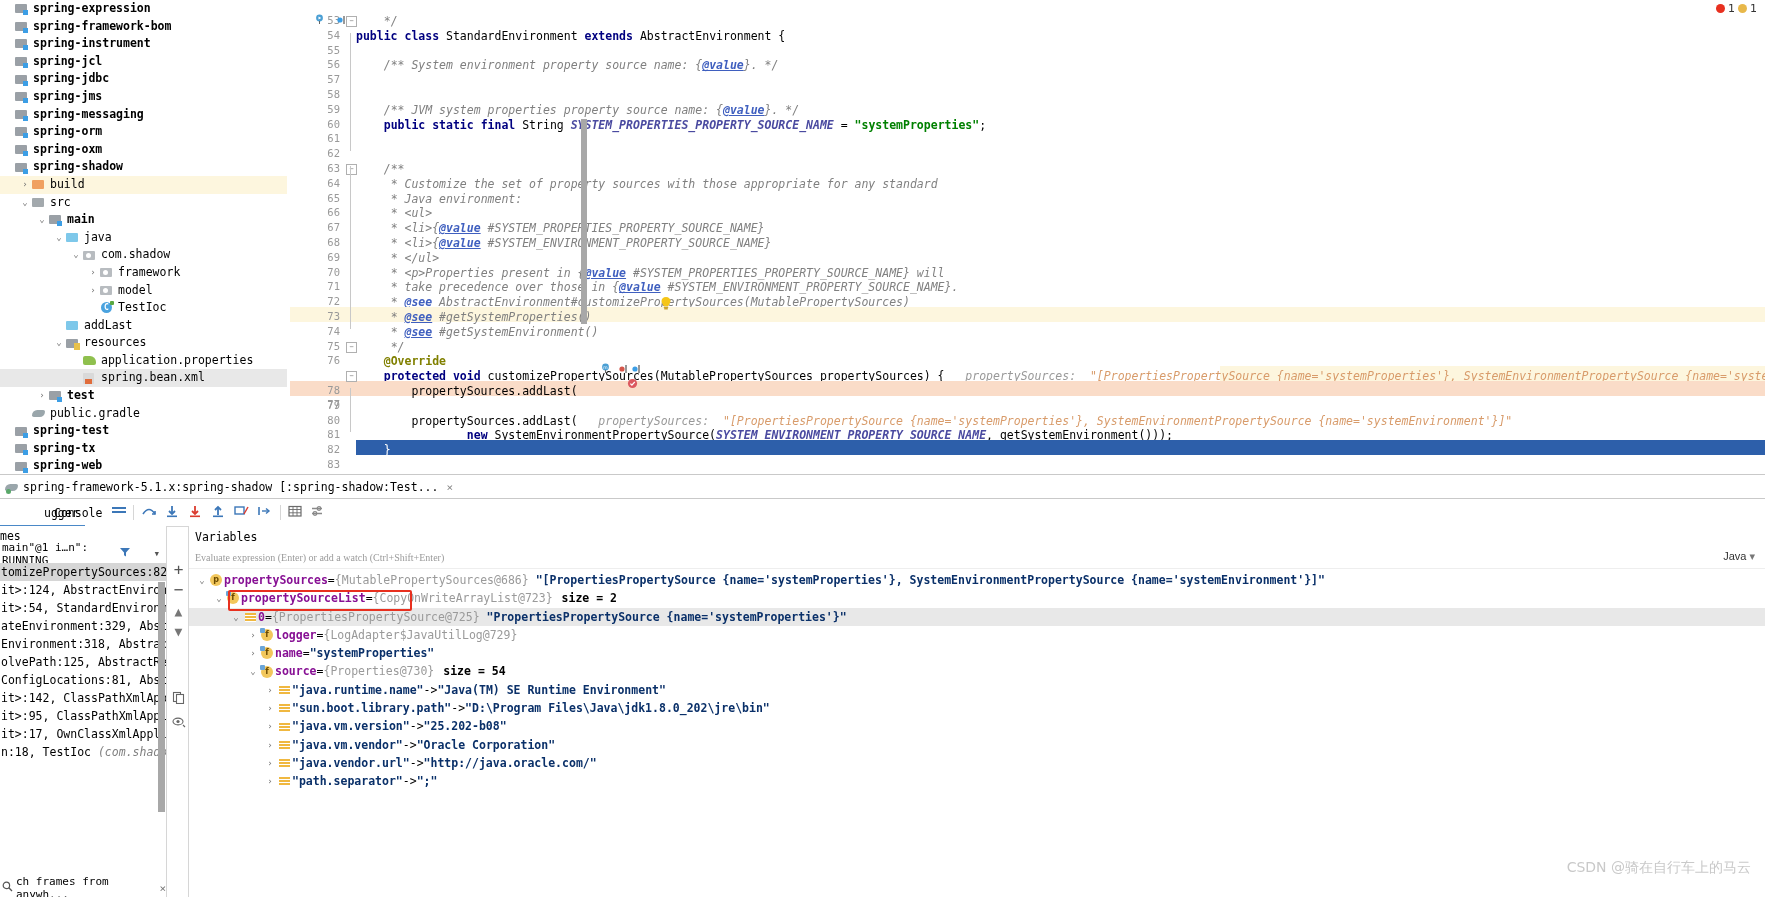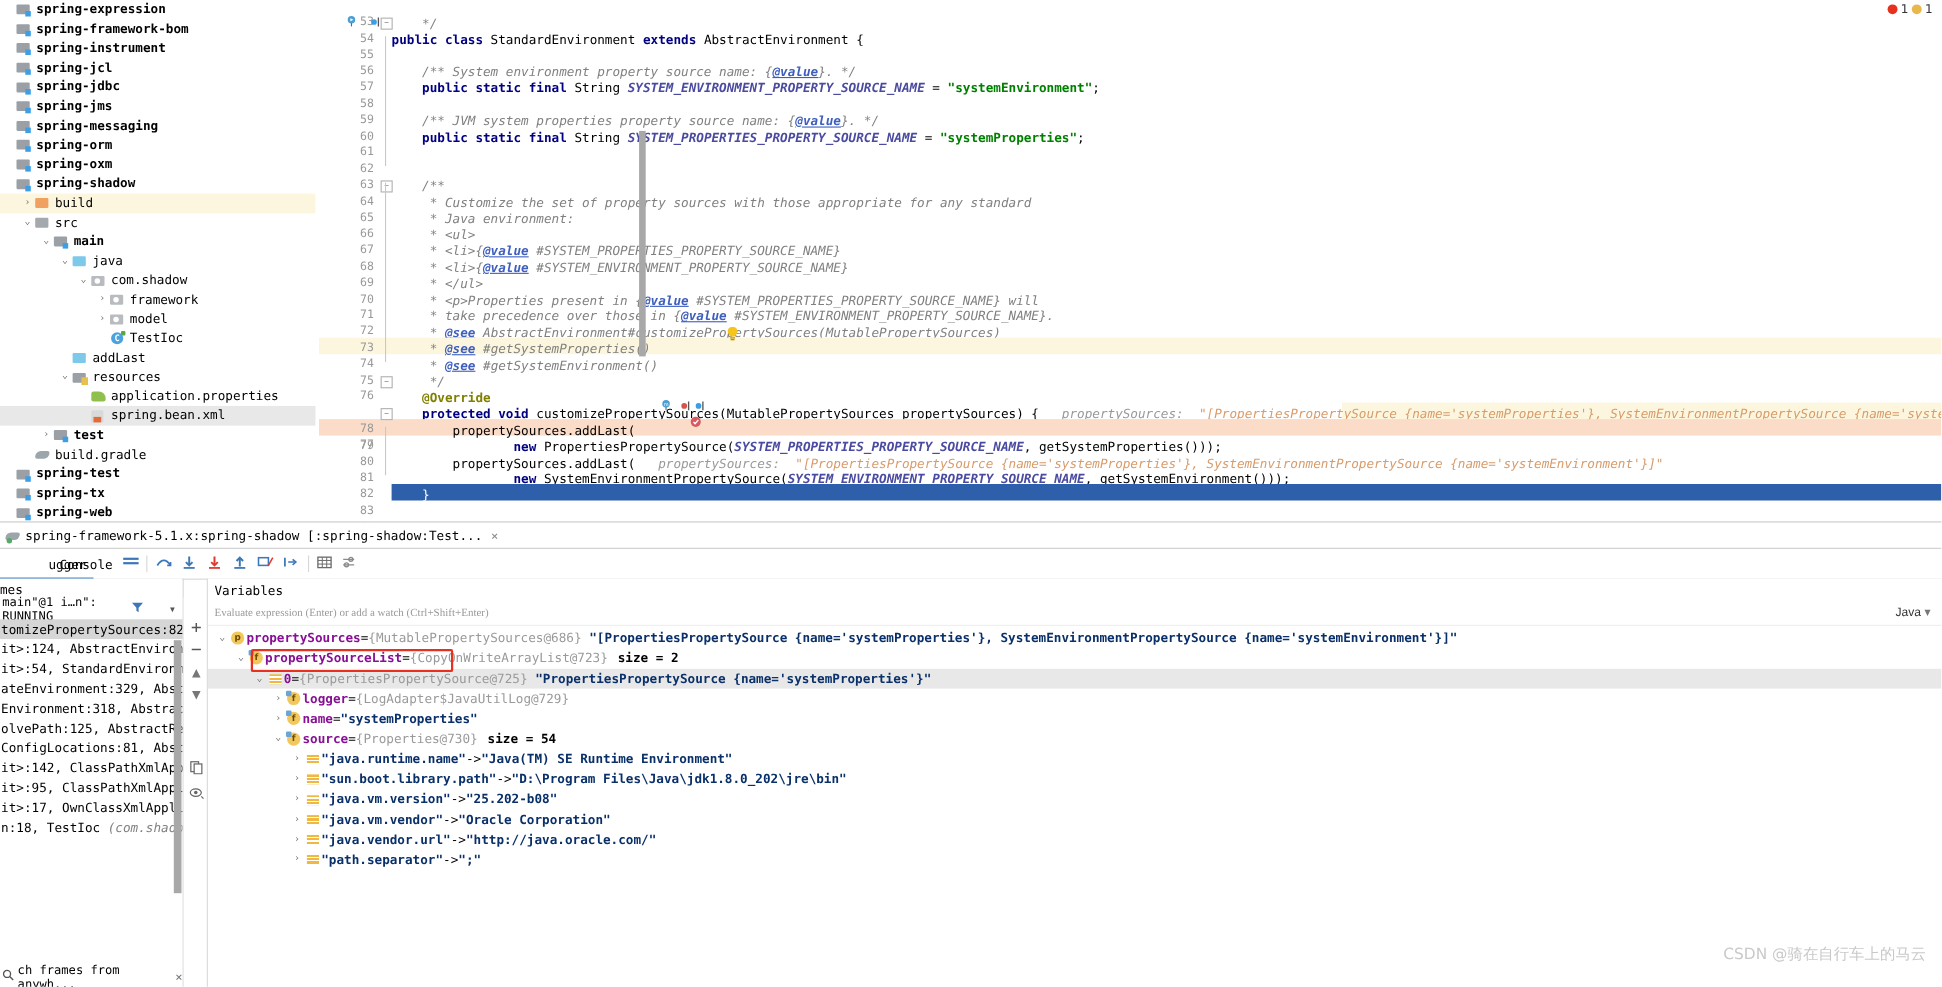--- a/index.html
+++ b/index.html
@@ -297,21 +297,21 @@
             <span class="i-fold src"></span>
           </span>
           <span class="lbl b">test</span>
         </div>
         <div class="tree-row">
           <span style="display:inline-block;width:17px"></span>
           <span class="arrow none">›</span>
           <span class="ico">
             <span class="i-gradle"></span>
           </span>
-          <span class="lbl">build.gradle</span>
+          <span class="lbl">public.gradle</span>
         </div>
         <div class="tree-row">
           <span style="display:inline-block;width:0px"></span>
           <span class="arrow none">›</span>
           <span class="ico">
             <span class="i-mod"></span>
           </span>
           <span class="lbl b">spring-test</span>
         </div>
         <div class="tree-row">
@@ -337,21 +337,20 @@
     <div class="code-area" id="code-host">
         <div class="ln" style="top: 14px; left: 12px;">53</div>
         <div class="cl" style="top: 14px;">    <span class="cm">*/</span></div>
         <div class="ln" style="top: 28.8px; left: 12px;">54</div>
         <div class="cl" style="top: 28.8px;"><span class="kw">public class</span> StandardEnvironment <span class="kw">extends</span> AbstractEnvironment {</div>
         <div class="ln" style="top: 43.6px; left: 12px;">55</div>
         <div class="cl" style="top: 43.6px;"></div>
         <div class="ln" style="top: 58.4px; left: 12px;">56</div>
         <div class="cl" style="top: 58.4px;">    <span class="cm">/** System environment property source name: {</span><span class="cmtag">@value</span><span class="cm">}. */</span></div>
         <div class="ln" style="top: 73.2px; left: 12px;">57</div>
-        <div class="cl" style="top: 73.2px;">    <span class="kw">public static final</span> String <span class="cst">SYSTEM_ENVIRONMENT_PROPERTY_SOURCE_NAME</span> = <span class="str">"systemEnvironment"</span>;</div>
         <div class="ln" style="top: 88px; left: 12px;">58</div>
         <div class="cl" style="top: 88px;"></div>
         <div class="ln" style="top: 102.8px; left: 12px;">59</div>
         <div class="cl" style="top: 102.8px;">    <span class="cm">/** JVM system properties property source name: {</span><span class="cmtag">@value</span><span class="cm">}. */</span></div>
         <div class="ln" style="top: 117.6px; left: 12px;">60</div>
         <div class="cl" style="top: 117.6px;">    <span class="kw">public static final</span> String <span class="cst">SYSTEM_PROPERTIES_PROPERTY_SOURCE_NAME</span> = <span class="str">"systemProperties"</span>;</div>
         <div class="ln" style="top: 132.4px; left: 12px;">61</div>
         <div class="cl" style="top: 132.4px;"></div>
         <div class="ln" style="top: 147.2px; left: 12px;">62</div>
         <div class="cl" style="top: 147.2px;"></div>
@@ -384,21 +383,20 @@
         <div class="cl" style="top: 339.6px;">     <span class="cm">*/</span></div>
         <div class="ln" style="top: 354.4px; left: 12px;">76</div>
         <div class="cl" style="top: 354.4px;">    <span class="ann">@Override</span></div>
         <div class="rowbg" style="top: 366.2px; left: 930px; width: 545px; background: rgb(253, 246, 222);"></div>
         <div class="ln" style="top: 369.2px; left: 12px; margin-top: 29px;">77</div>
         <div class="cl" style="top: 369.2px;">    <span class="kw">protected void</span> customizePropertySources(MutablePropertySources propertySources) {   <span class="hint">propertySources:</span>  <span class="hintv">"[PropertiesPropertySource {name='systemProperties'}, SystemEnvironmentPropertySource {name='systemEnvironment'}]"</span></div>
         <div class="rowbg" style="top: 381px; width: 1475px; background: rgb(250, 220, 200);"></div>
         <div class="ln" style="top: 384px; left: 12px;">78</div>
         <div class="cl" style="top: 384px;">        propertySources.addLast(</div>
         <div class="ln" style="top: 398.8px; left: 12px;">79</div>
-        <div class="cl" style="top: 398.8px;">                <span class="kw">new</span> PropertiesPropertySource(<span class="cst">SYSTEM_PROPERTIES_PROPERTY_SOURCE_NAME</span>, getSystemProperties()));</div>
         <div class="ln" style="top: 413.6px; left: 12px;">80</div>
         <div class="cl" style="top: 413.6px; text-align: center;">        propertySources.addLast(   <span class="hint">propertySources:</span>  <span class="hintv">"[PropertiesPropertySource {name='systemProperties'}, SystemEnvironmentPropertySource {name='systemEnvironment'}]"</span></div>
         <div class="ln" style="top: 428.4px; left: 12px;">81</div>
         <div class="cl" style="top: 428.4px;">                <span class="kw">new</span> SystemEnvironmentPropertySource(<span class="cst">SYSTEM_ENVIRONMENT_PROPERTY_SOURCE_NAME</span>, getSystemEnvironment()));</div>
         <div class="rowbg" style="top: 440.2px; left: 66px; width: 1409px; background: rgb(45, 95, 170);"></div>
         <div class="ln" style="top: 443.2px; left: 12px;">82</div>
         <div class="cl" style="top: 443.2px; color: rgb(255, 255, 255);">    }</div>
         <div class="ln" style="top: 458px; left: 12px;">83</div>
         <div class="cl" style="top: 458px;"></div>
         <div class="ln" style="top: 472.8px; left: 12px;">84</div>

